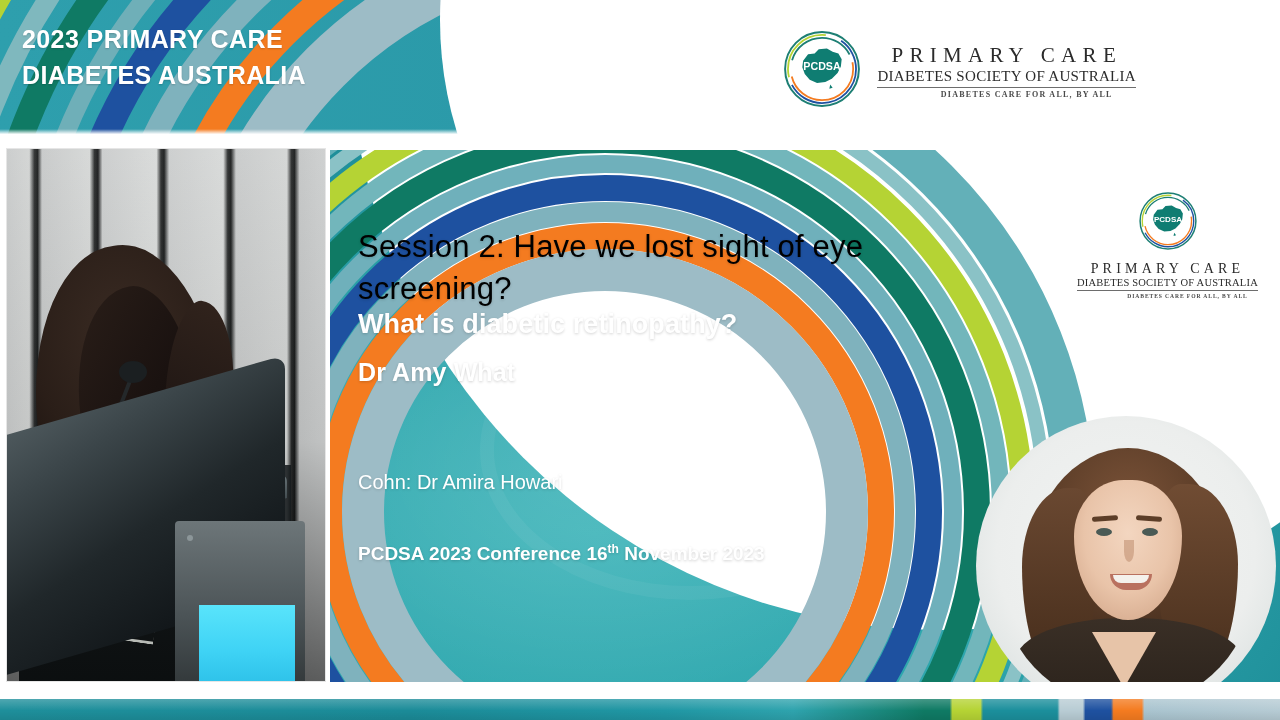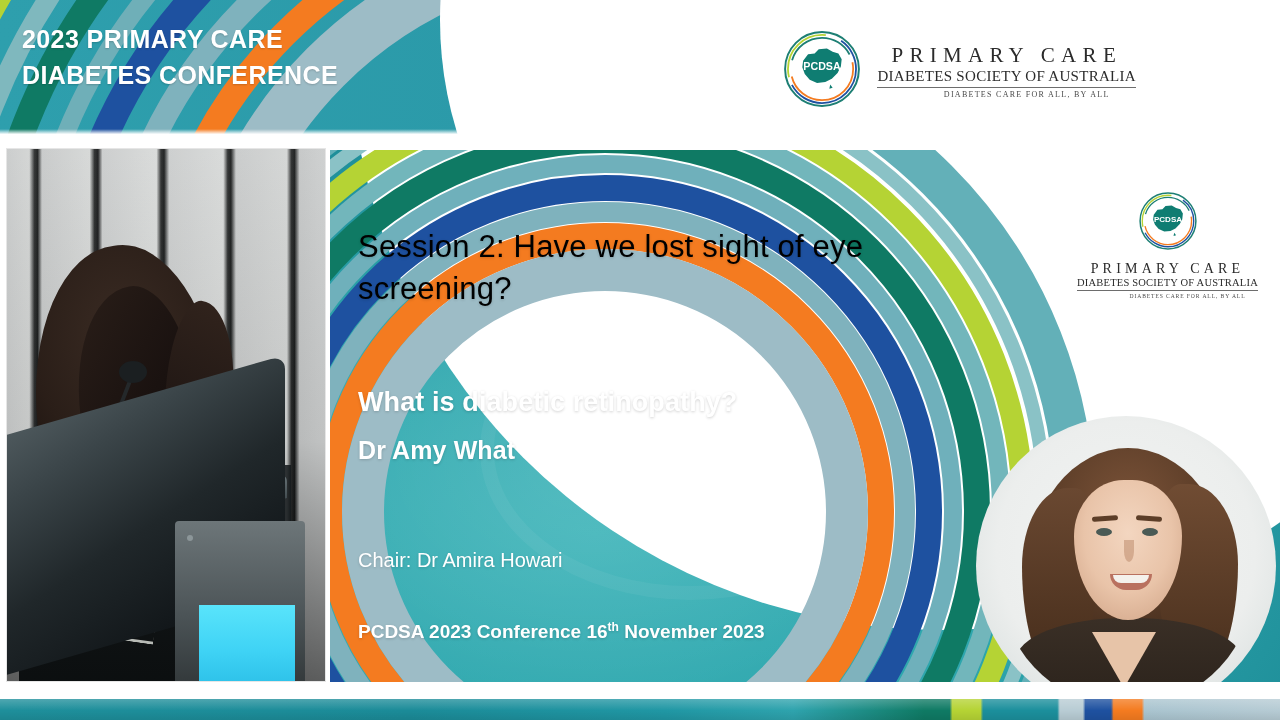--- a/index.html
+++ b/index.html
@@ -44,21 +44,21 @@
   .logo-l1{
     font-family:"Liberation Serif", serif; color:#2b2b2b; font-weight:400;
     letter-spacing:0.30em; white-space:nowrap;
   }
   .logo-l2{
     font-family:"Liberation Serif", serif; color:#2b2b2b; font-weight:400;
     letter-spacing:0.02em; white-space:nowrap;
   }
   .logo-rule{ height:1px; background:#6d6d6d; width:100%; margin:2px 0 2px; }
   .logo-l3{
-    font-family:"Liberation Serif", serif; color:#4a4a4a; font-weight:400;
+    font-family:"Liberation Serif", serif; color:#4a4a4a; font-weight:700;
     letter-spacing:0.16em; white-space:nowrap;padding-left:40px;
   }
   .header-logo{
     position:absolute; right:24px; top:28px; z-index:8;
   }
   .header-logo .logo-l1{ font-size:21px; }
   .header-logo .logo-l2{ font-size:15px; }
   .header-logo .logo-l3{ font-size:8px; }
 
   
@@ -191,21 +191,21 @@
   .slide-logo .logo-l1{ font-size:14px; letter-spacing:0.30em; }
   .slide-logo .logo-l2{ font-size:10.5px; }
   .slide-logo .logo-l3{ font-size:5.6px; }
 
   .slide-text{ position:absolute; left:28px; top:76px; width:560px; z-index:7; }
   .slide-session{
     color:#000000; font-size:31px; line-height:1.34; font-weight:300;
     letter-spacing:.2px; text-shadow:0 1px 3px rgba(0,0,0,.16);
   }
   .slide-topic{
-    margin-top:78px; color:#ffffff; font-size:27px; font-weight:bold;
+    color:#ffffff; font-size:27px; font-weight:bold;
     letter-spacing:.1px; text-shadow:0 1px 3px rgba(0,0,0,.18);
   }
   .slide-presenter{
     margin-top:18px; color:#ffffff; font-size:25px; font-weight:bold;
     letter-spacing:.1px; text-shadow:0 1px 3px rgba(0,0,0,.18);
   }
   .slide-chair{
     margin-top:84px; color:#ffffff; font-size:20px; font-weight:400;
     text-shadow:0 1px 3px rgba(0,0,0,.16);
   }
@@ -321,21 +321,21 @@
           <path d="M -520 430 A 452 452 0 0 1 -68 -22" stroke="#f47b20" stroke-width="26" transform="translate(672,-76)"></path>
           <path d="M -520 430 A 414 414 0 0 1 -106 16" stroke="#9dbcc6" stroke-width="52" transform="translate(724,-70)"></path>
         </g>
       </svg>
     </div>
 
     <div class="banner-white-corner"></div>
 
     <div class="banner-title">
       <span class="l1">2023 PRIMARY CARE</span>
-      <span class="l2">DIABETES CONFERENCE</span>
+      <span class="l2">DIABETES AUSTRALIA</span>
     </div>
 
     <div class="header-logo">
       <div class="logo">
         <div class="logo-mark">
           <svg width="82" height="82" viewBox="0 0 100 100">
             <circle cx="50" cy="50" r="45" fill="none" stroke="#1d7f74" stroke-width="2.4"></circle>
             <circle cx="50" cy="50" r="41.5" fill="none" stroke="#1e51a0" stroke-width="2.2" stroke-dasharray="150 110" stroke-dashoffset="40"></circle>
             <circle cx="50" cy="50" r="41.5" fill="none" stroke="#b5d334" stroke-width="2.2" stroke-dasharray="80 180" stroke-dashoffset="-120"></circle>
             <circle cx="50" cy="50" r="38" fill="none" stroke="#f47b20" stroke-width="2.2" stroke-dasharray="120 120" stroke-dashoffset="10"></circle>
@@ -432,21 +432,21 @@
           <div class="logo-rule"></div>
           <div class="logo-l3">DIABETES CARE FOR ALL, BY ALL</div>
         </div>
       </div>
     </div>
 
     <div class="slide-text">
       <div class="slide-session">Session 2: Have we lost sight of eye screening?</div>
       <div class="slide-topic">What is diabetic retinopathy?</div>
       <div class="slide-presenter">Dr Amy What</div>
-      <div class="slide-chair">Chair: Dr Amira Howari</div>
+      <div class="slide-chair">Cohn: Dr Amira Howari</div>
       <div class="slide-footer-line"><span>PCDSA 2023 Conference 16</span><sup>th</sup><span> November 2023</span></div>
     </div>
 
     <div class="portrait-halo"></div>
     <div class="portrait">
       <div class="pt-hair"></div>
       <div class="pt-hair-l"></div>
       <div class="pt-hair-r"></div>
       <div class="pt-shoulders"></div>
       <div class="pt-vneck"></div>

